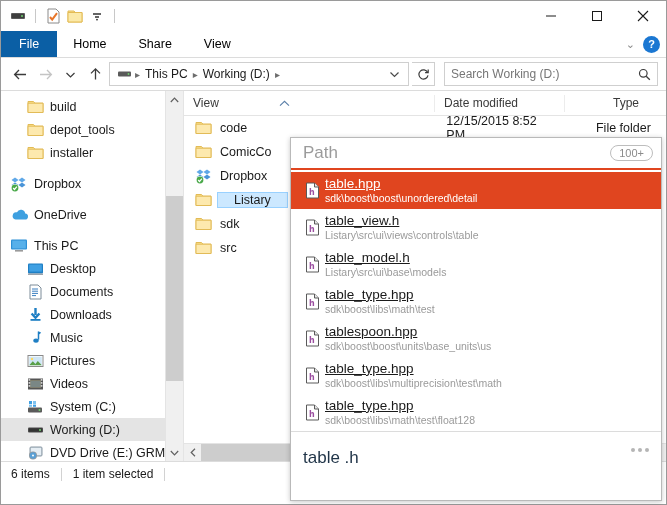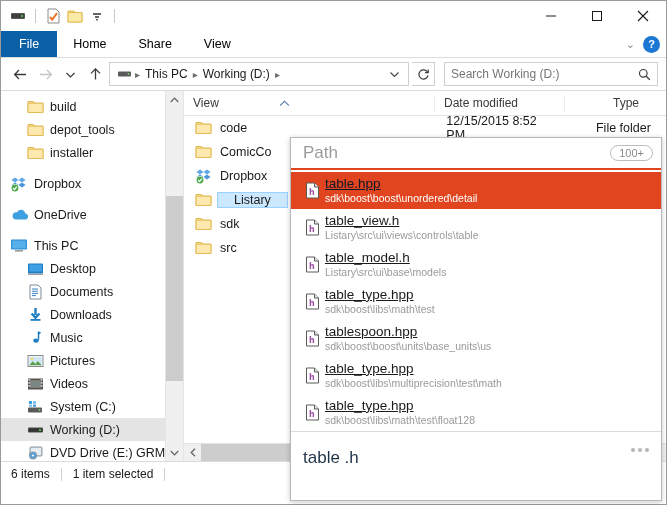--- a/index.html
+++ b/index.html
@@ -86,21 +86,21 @@
   .ov-head{height:30px;display:flex;align-items:center;padding:0 8px 0 12px;border-bottom:2px solid #e0451f;}
   .ov-head .t{flex:1;font-size:17px;color:#9b9b9b;}
   .badge{border:1px solid #bdbdbd;border-radius:9px;font-size:11px;color:#8b8b8b;padding:1px 8px;}
   .ov-list{padding:2px 0 0 0;}
   .ov-item{height:37px;display:flex;align-items:center;padding-left:8px;}
   .ov-item.sel{background:#e0451f;}
   .ov-ico{width:26px;flex:0 0 26px;display:flex;align-items:center;justify-content:center;}
   .ov-txt{display:flex;flex-direction:column;justify-content:center;line-height:1.25;}
   .ov-title{font-size:13.5px;color:#1a1a1a;text-decoration:underline;}
   .ov-sub{font-size:10.5px;color:#9a9a9a;}
-  .ov-item.sel .ov-title{color:#0f172a;}
+  .ov-item.sel .ov-title{color:#ffffff;}
   .ov-item.sel .ov-sub{color:#fff;}
   .ov-input{height:36px;border-top:1px solid #dcdcdc;display:flex;align-items:flex-start;padding:16px 12px;}
   .ov-input .q{flex:1;font-size:17px;color:#1f3347;}
   .dots{display:flex;gap:3px;}
   .dot{width:4px;height:4px;border-radius:50%;background:#b5b5b5;}
 
   svg{display:block;}
 </style>
 </head>
 <body>

